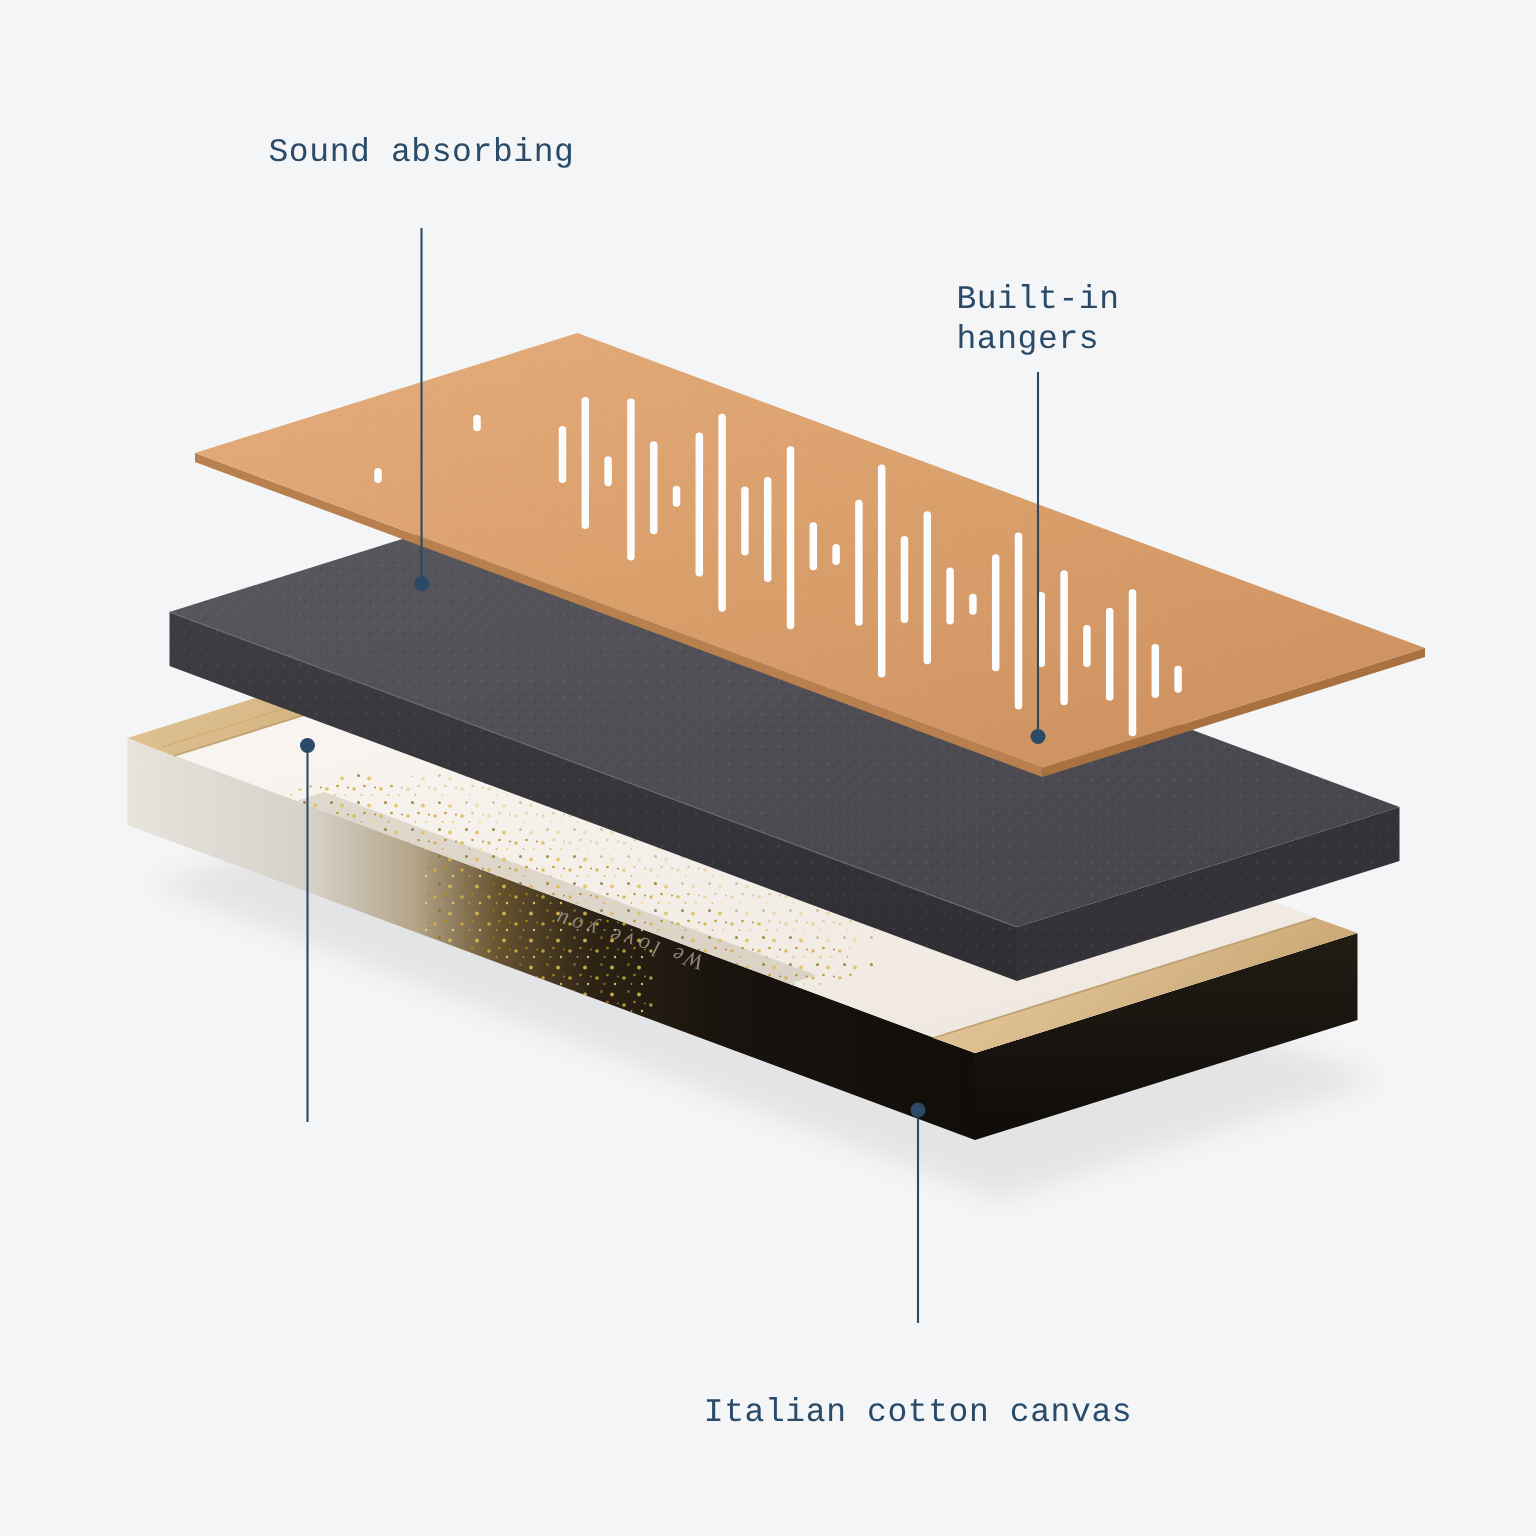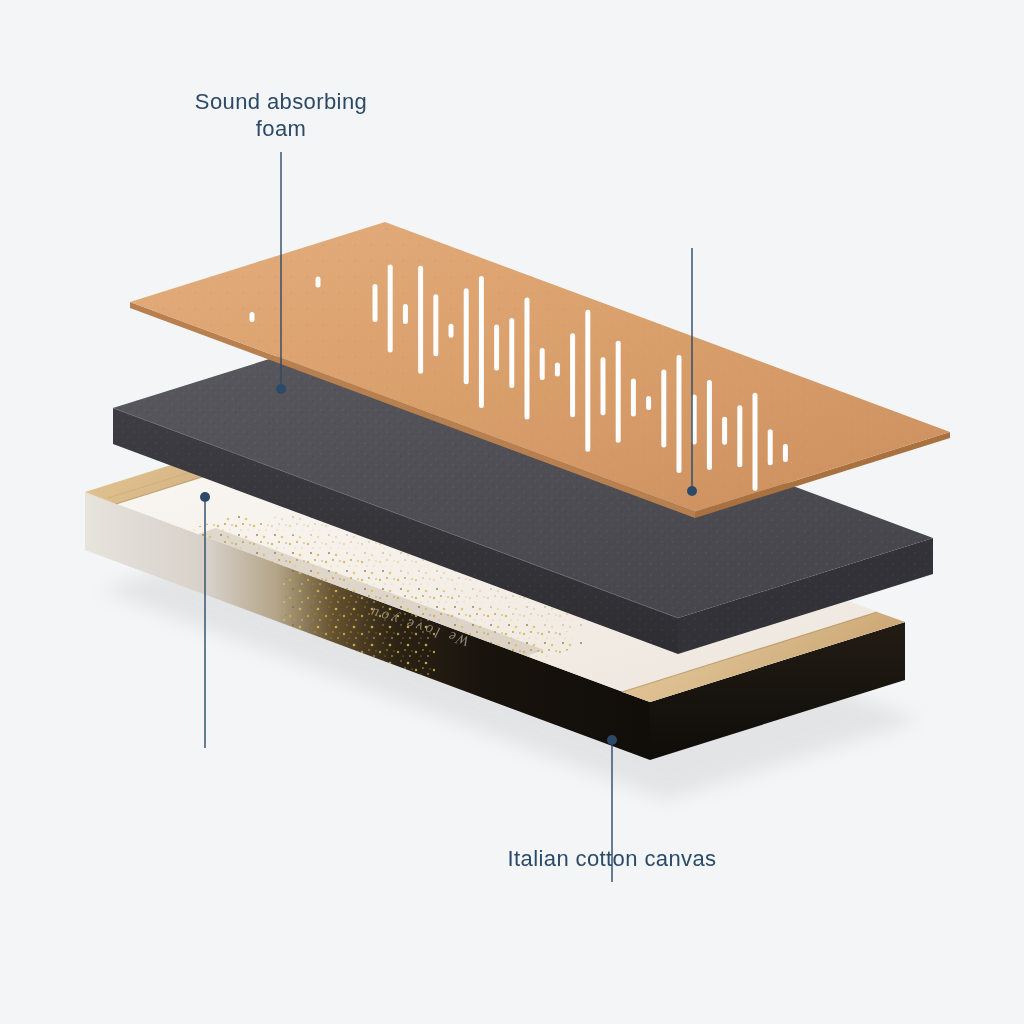--- a/index.html
+++ b/index.html
@@ -8,27 +8,28 @@
     position:relative;
     width:1024px;height:1024px;
     margin:0 auto;
     background:#f4f5f6;
     overflow:hidden;
   }
   .stage svg{position:absolute;inset:0;display:block;}
   .label{
     position:absolute;
     transform:translateX(-50%);
-    text-align:center;
+    text-align:left;
     font-size:22px;
     line-height:27px;
     font-weight:400;
     letter-spacing:.4px;
     color:#2b4a68;
     white-space:nowrap;
+    font-family:Liberation Mono, monospace;
   }
   .label span{display:block;}
 </style>
 </head>
 <body>
 
 <div class="stage">
 
   <svg width="1024" height="1024" viewBox="0 0 1024 1024">
     <defs>
@@ -181,22 +182,25 @@
       <line x1="205" y1="748" x2="205" y2="502" stroke="#2b4a68"></line>
       <circle cx="205" cy="497" r="5" fill="#2b4a68"></circle>
 
       <line x1="612" y1="882" x2="612" y2="745" stroke="#2b4a68"></line>
       <circle cx="612" cy="740" r="5" fill="#2b4a68"></circle>
     </g>
   </svg>
 
   <div class="label" style="left:281px;top:88px">
     <span>Sound absorbing</span>
-    <span>foam</span>
   </div>
 
-
-
-  <div class="label" style="left:612px;top:845px">
+  <div class="label" style="left:692px;top:186px">
+    <span>Built-in</span>
+    <span>hangers</span>
+  </div>
+
+
+  <div class="label" style="left:612px;top:928px">
     <span>Italian cotton canvas</span>
   </div>
 
 </div>
 
 </body></html>

